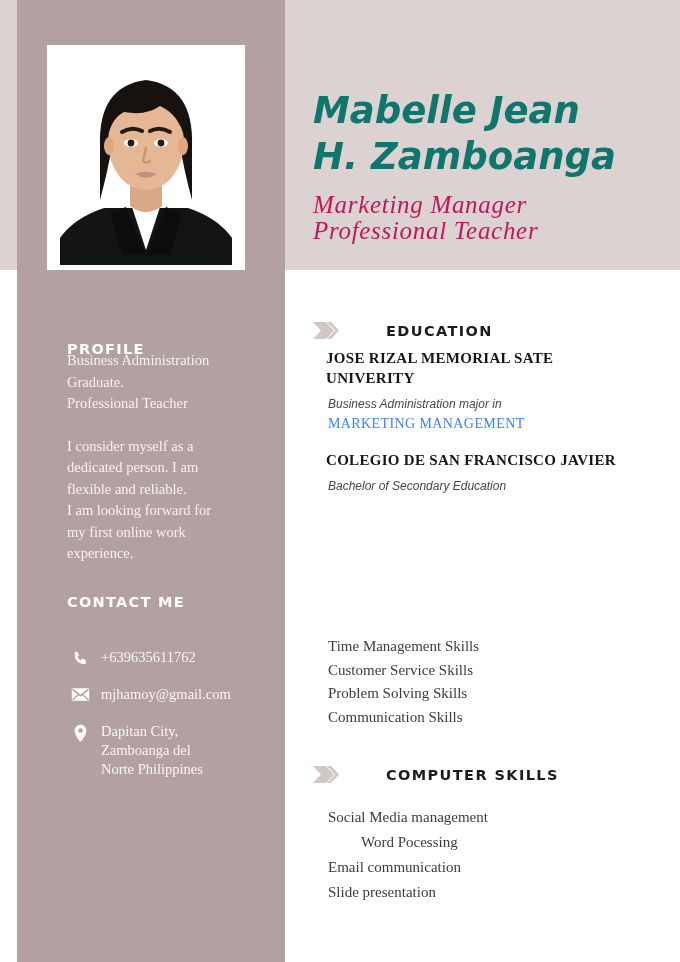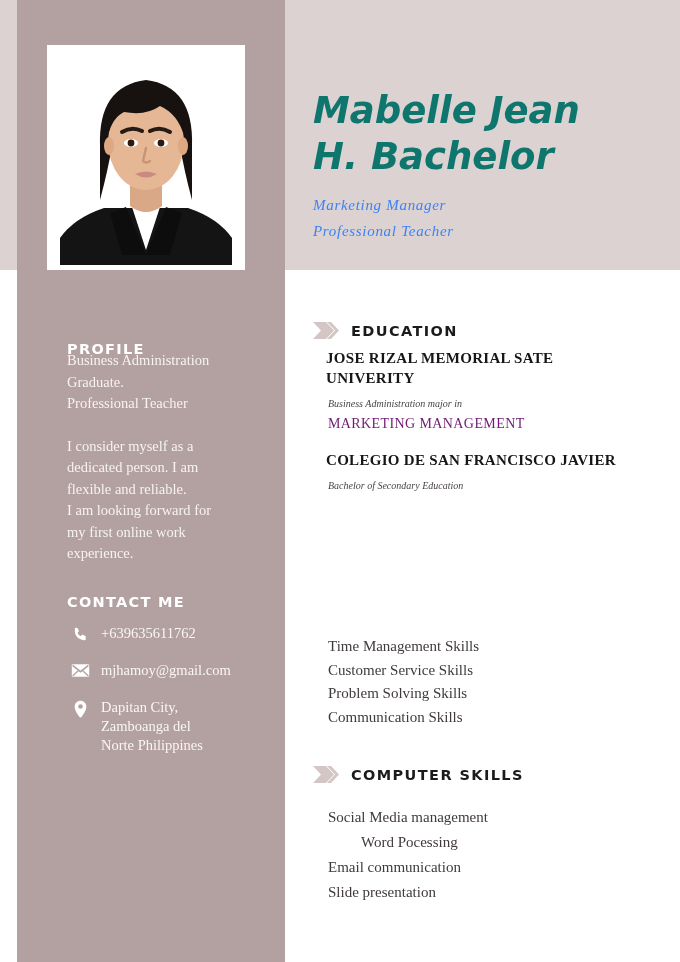--- a/index.html
+++ b/index.html
@@ -93,23 +93,23 @@
   }
   .role-block {
     position: absolute;
     left: 313px;
     top: 192px;
     width: 350px;
   }
   .role-line {
     font-family: "Liberation Serif", serif;
     font-style: italic;
-    font-size: 15px;
+    font-size: 25px;
     line-height: 26px;
-    color: #3b82f6;
+    color: #be185d;
     letter-spacing: 0.7px;
     white-space: nowrap;
   }
 
   
   .side-heading {
     position: absolute;
     left: 67px;
     font-family: "DejaVu Sans", sans-serif;
     font-weight: bold;
@@ -129,21 +129,21 @@
     font-size: 14.5px;
     line-height: 21.5px;
     color: #f7f3f3;
   }
   .profile-body p { margin: 0; }
   .profile-gap { height: 21px; }
 
   .contact-list {
     position: absolute;
     left: 67px;
-    top: 624px;
+    top: 648px;
     width: 215px;
   }
   .contact-row {
     display: flex;
     align-items: flex-start;
     margin-bottom: 18px;
   }
   .contact-icon {
     width: 26px;
     flex: 0 0 26px;
@@ -163,20 +163,21 @@
 
   
   .section {
     position: absolute;
     left: 313px;
     width: 355px;
   }
   .sec-head-row {
     display: flex;
     align-items: center;
+    gap: 35px;
   }
   .arrow-mark {
     flex: 0 0 auto;
     margin-right: 12px;
     display: block;
   }
   .sec-title {
     font-family: "DejaVu Sans", sans-serif;
     font-weight: bold;
     font-size: 14.5px;
@@ -186,33 +187,33 @@
   .entry-title {
     font-family: "Liberation Serif", serif;
     font-weight: bold;
     font-size: 15px;
     line-height: 20px;
     letter-spacing: 0.3px;
     color: #161616;
     margin-left: 13px;
   }
   .entry-sub {
-    font-family: Liberation Serif, serif;
+    font-family: Liberation Sans, sans-serif;
     font-style: italic;
-    font-size: 10px;
+    font-size: 12px;
     line-height: 20px;
     color: #4a4444;
     margin-left: 15px;
   }
   .entry-sub2 {
     font-family: "Liberation Serif", serif;
     font-size: 14px;
     line-height: 20px;
     letter-spacing: 0.4px;
-    color: #701a75;
+    color: #3b82f6;
     margin-left: 15px;
   }
   .plain-line {
     font-family: "Liberation Serif", serif;
     font-size: 15px;
     line-height: 23.5px;
     color: #403a3a;
     margin-left: 15px;
   }
   .lang-line {
@@ -265,21 +266,21 @@
         <path d="M83 124 Q94 119 105 124 Q94 131 83 124 Z" fill="#c98a82"></path>
 
         <ellipse cx="57" cy="96" rx="5" ry="9" fill="#dda882"></ellipse>
         <ellipse cx="131" cy="96" rx="5" ry="9" fill="#dda882"></ellipse>
       </svg>
     </div>
   </div>
 
   <div class="name-block">
     <div class="name-line">Mabelle Jean</div>
-    <div class="name-line">H. Bachelor</div>
+    <div class="name-line">H. Zamboanga</div>
   </div>
   <div class="role-block">
     <div class="role-line">Marketing Manager</div>
     <div class="role-line">Professional Teacher</div>
   </div>
 
   <div class="side-heading profile-heading">PROFILE</div>
   <div class="profile-body">
     <p>Business Administration</p>
     <p>Graduate.</p>

